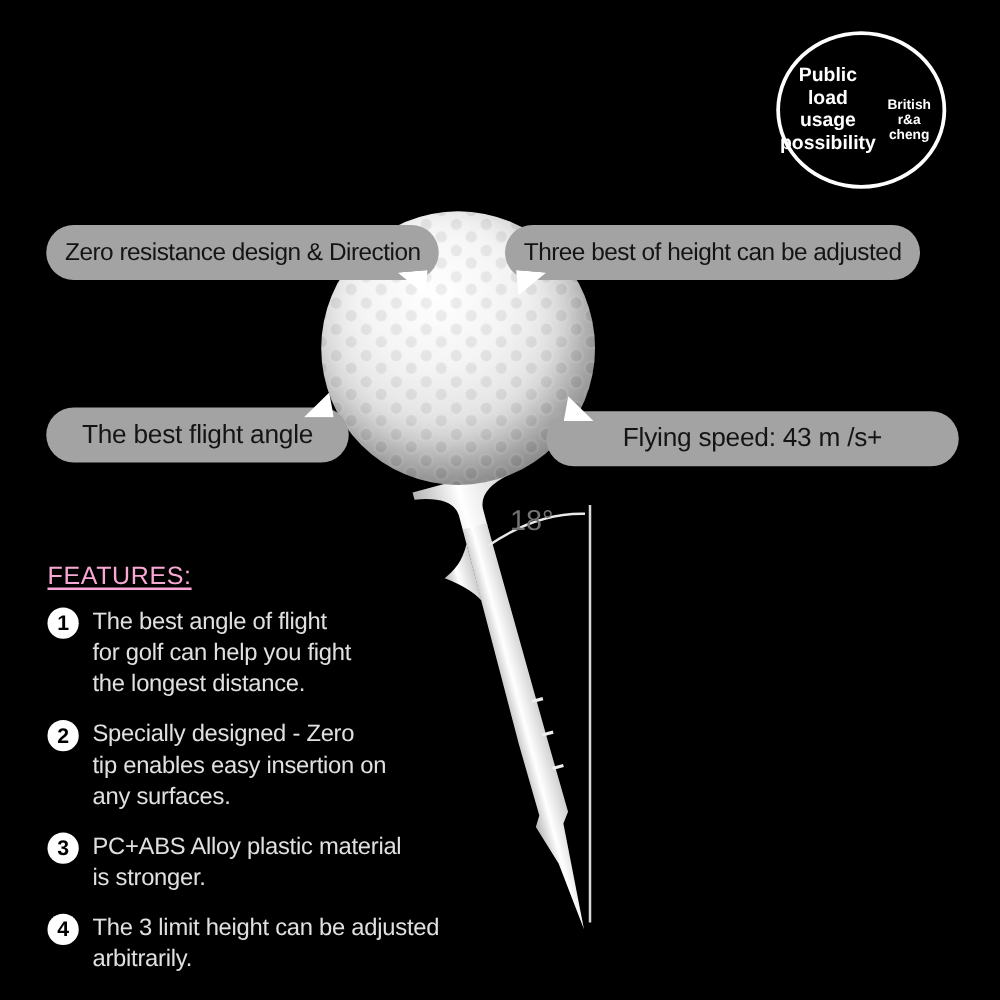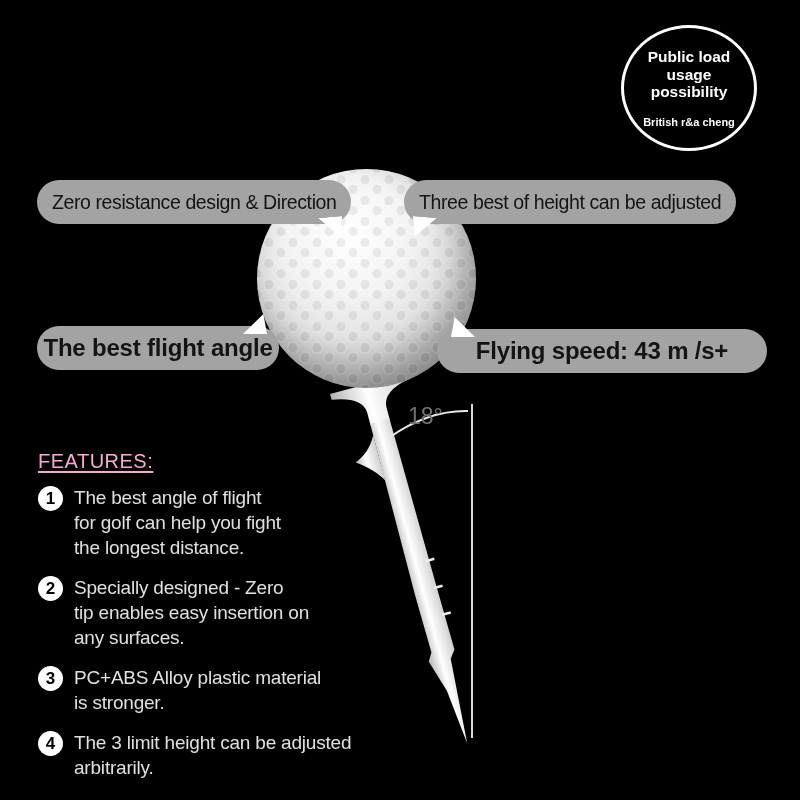--- a/index.html
+++ b/index.html
@@ -18,40 +18,40 @@
           radial-gradient(circle, rgba(0,0,0,.09) 0 4px, rgba(255,255,255,.14) 5px, transparent 7px);
         background-size:24px 21px,24px 21px;background-position:0 0,12px 10px;}
 
   
   .tee-svg{position:absolute;left:0;top:0;}
 
   
   .callout{position:absolute;height:44px;line-height:44px;background:#a3a3a3;border-radius:22px;
            color:#141414;text-align:center;white-space:nowrap;}
   .callout.small{font-size:19.5px;letter-spacing:-0.4px;padding:0 15px;}
-  .callout.big{font-size:24px;letter-spacing:-0.2px;font-weight:bold;}
+  .callout.big{font-size:21px;letter-spacing:-0.2px;}
   .c1{left:37px;top:180px;}
   .c2{left:404px;top:180px;}
   .c3{left:37px;top:326px;width:242px;}
   .c4{left:437px;top:329px;width:330px;}
   .tail{position:absolute;width:24px;height:20px;background:#fff;}
   .tail.br{right:8px;bottom:-13px;clip-path:polygon(0 0,100% 0,85% 100%);transform:rotate(-5deg);}
   .tail.bl{left:8px;bottom:-13px;clip-path:polygon(0 0,100% 0,15% 100%);transform:rotate(5deg);}
   .tail.tr{right:12px;top:-12px;clip-path:polygon(85% 0,100% 100%,0 100%);}
   .tail.tl{left:14px;top:-12px;clip-path:polygon(15% 0,100% 100%,0 100%);}
 
   
   .angle-label{position:absolute;left:408px;top:403px;color:#737373;font-size:23px;}
 
   
   .badge{position:absolute;left:621px;top:25px;width:136px;height:126px;border:3px solid #fff;
-         border-radius:50%;box-sizing:border-box;display:flex;flex-direction:column;
+         border-radius:50%;box-sizing:border-box;display:flex;flex-direction:row;
          align-items:center;justify-content:center;text-align:center;color:#fff;}
   .badge-title{font-weight:bold;font-size:15.5px;line-height:1.16;white-space:pre-line;}
-  .badge-sub{font-weight:bold;font-size:11px;margin-top:15px;text-align:right;}
+  .badge-sub{font-weight:bold;font-size:11px;margin-top:15px;}
 
   
   .features{position:absolute;left:38px;top:450px;width:380px;color:#e0e0e0;}
   .features-heading{font-size:20px;font-weight:500;color:#f9a8d4;letter-spacing:.5px;
          text-decoration:underline;text-underline-offset:3px;margin-bottom:12px;}
   .feature{display:flex;gap:11px;margin-bottom:15px;font-size:19px;line-height:25px;}
   .feature .num{flex:none;width:25px;height:25px;margin-top:1px;border-radius:50%;
          background:#fff;color:#000;font-weight:bold;font-size:17px;line-height:25px;
          text-align:center;}
   .feature .txt{white-space:pre-line;letter-spacing:-0.2px;}

